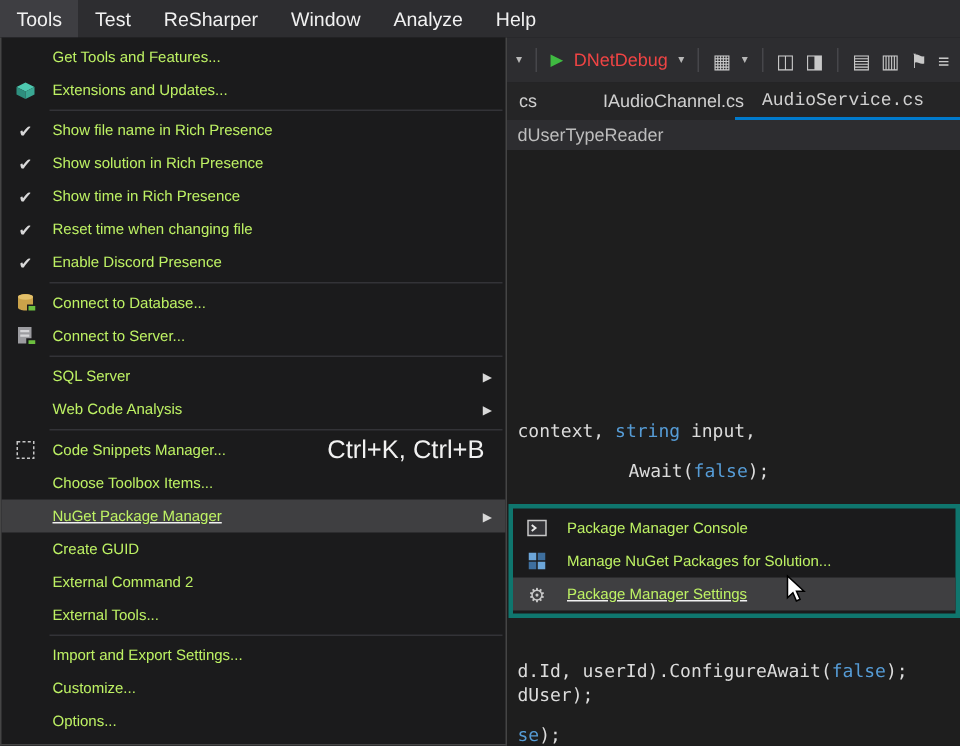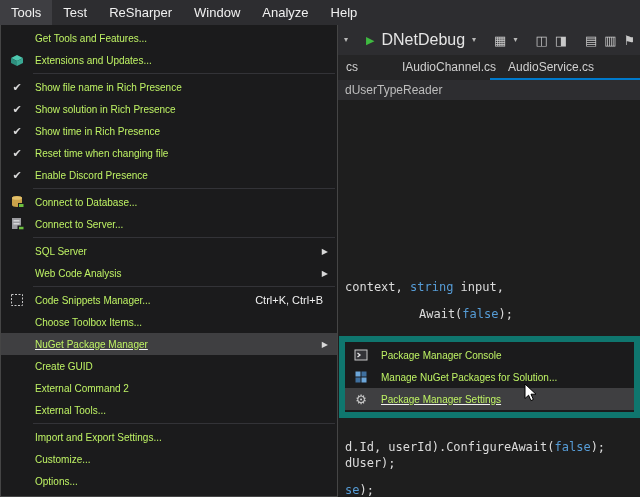--- a/index.html
+++ b/index.html
@@ -11,44 +11,44 @@
   }
   
   .menubar { position: absolute; top:0; left:0; right:0; height:25px; background:#2d2d30; display:flex; z-index:5; }
   .mb-item { padding:0 11px; line-height:25px; color:#f1f1f1; }
   .mb-item.open { background:#3e3e42; }
   
   .toolbar { position:absolute; top:25px; left:0; right:0; height:30px; background:#2d2d30; display:flex; align-items:center; padding-left:344px; gap:7px; }
   .tb-icon { color:#c8c8c8; font-size:13px; line-height:1; }
   .tb-icon.green { color:#3fba41; font-size:11px; }
   .tb-chev { color:#b8b8b8; font-size:8px; line-height:1; }
-  .tb-label { color:#e5e5e5; font-size:16px; }
+  .tb-label { color:#ef4444; font-size:12px; }
   .tb-sep { width:1px; height:16px; background:#46464a; margin:0 2px; }
   
   .tabbar { position:absolute; top:55px; left:0; right:0; height:25px; background:#252526; }
   .tab { position:absolute; top:0; height:25px; line-height:25px; font-size:12px; color:#d0d0d0; padding:0 10px; white-space:nowrap; }
   .tab-underline { position:absolute; top:78px; left:490px; right:0; height:2px; background:var(--accent,#007acc); }
   
   .navbar { position:absolute; top:80px; left:0; right:0; height:20px; background:#2d2d30; line-height:20px; font-size:12px; color:#bdbdbd; padding-left:345px; }
   
   .code { position:absolute; font-family:"DejaVu Sans Mono", monospace; font-size:12px; color:#dcdcdc; white-space:pre; }
   .kw { color:var(--keyword,#569cd6); }
   
   .menu { position:absolute; top:25px; left:0; width:338px; bottom:0; background:var(--menu_bg,#1b1b1c); border:1px solid #454545; border-top:none; padding-top:2px; z-index:10; }
   .mi { position:relative; height:22px; display:flex; align-items:center; padding:0 14px 0 34px; }
   .mi.hot { background:var(--highlight,#3f3f41);text-decoration:underline; }
   .gut { position:absolute; left:5px; width:22px; height:22px; display:flex; align-items:center; justify-content:center; }
   .check { color:#d8d8d8; font-size:11px; }
   .gear { color:#c8c8c8; font-size:13px; }
   .label { font-size:10px; color:#bef264; white-space:nowrap;text-align:right; }
-  .shortcut { margin-left:auto; font-size:11px; color:#f1f1f1; padding-left:20px; }
+  .shortcut { margin-left:auto; font-size:17px; color:#f1f1f1; padding-left:20px; }
   .sub-arrow { position:absolute; right:9px; top:7px; font-size:8px; color:#d8d8d8; }
   .msep { height:1px; background:#333337; margin:2px 2px 2px 32px; }
   
-  .submenu { position:absolute; top:336px; left:339px; width:301px; background:var(--menu_bg,#1b1b1c); border:6px solid #0f766e; padding:2px 0; z-index:11; }
+  .submenu { position:absolute; top:336px; left:339px; width:301px; background:var(--menu_bg,#1b1b1c); border:3px solid #0f766e; padding:2px 0; z-index:11; }
   .submenu .mi { padding-left:36px; }
   
   .cursor { position:absolute; left:524px; top:383px; z-index:20; }
 </style>
 </head>
 <body>
 
 <div class="menubar">
   <div class="mb-item open">Tools</div>
   <div class="mb-item">Test</div>
@@ -73,21 +73,21 @@
   <span class="tb-sep"></span>
   <span class="tb-icon">▤</span>
   <span class="tb-icon">▥</span>
   <span class="tb-icon">⚑</span>
   <span class="tb-icon">≡</span>
 </div>
 
 <div class="tabbar">
   <span class="tab" style="left:336px;">cs</span>
   <span class="tab" style="left:392px;">IAudioChannel.cs</span>
-  <span class="tab" style="left:498px;">AudioService.cs</span>
+  <span class="tab" style="left:498px;font-family:Liberation Mono, monospace;">AudioService.cs</span>
 </div>
 <div class="tab-underline"></div>
 
 <div class="navbar">
   <span>dUserTypeReader</span>
 </div>
 
 <div class="code" style="top:280px; left:345px;"><span>context, </span><span class="kw">string</span><span> input,</span></div>
 <div class="code" style="top:307px; left:419px;"><span>Await(</span><span class="kw">false</span><span>);</span></div>
 <div class="code" style="top:440px; left:345px;"><span>d.Id, userId).ConfigureAwait(</span><span class="kw">false</span><span>);</span></div>

